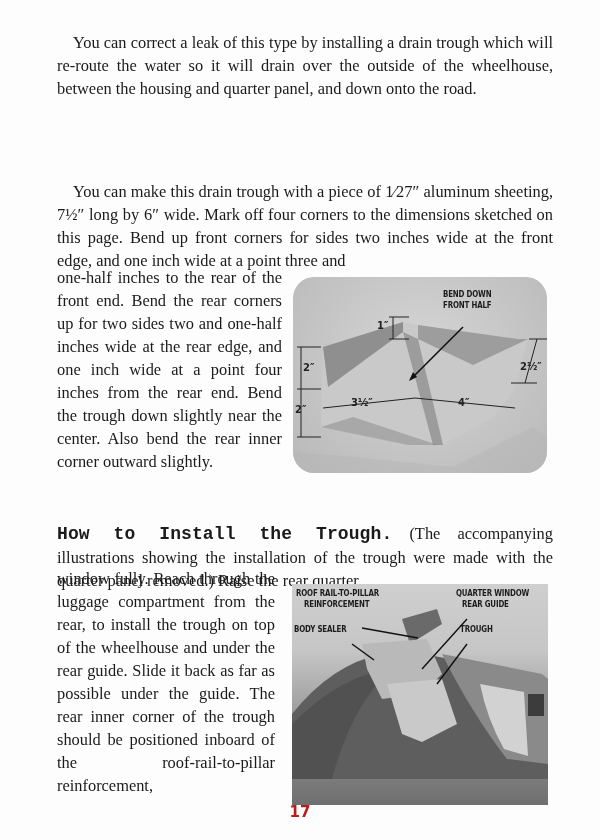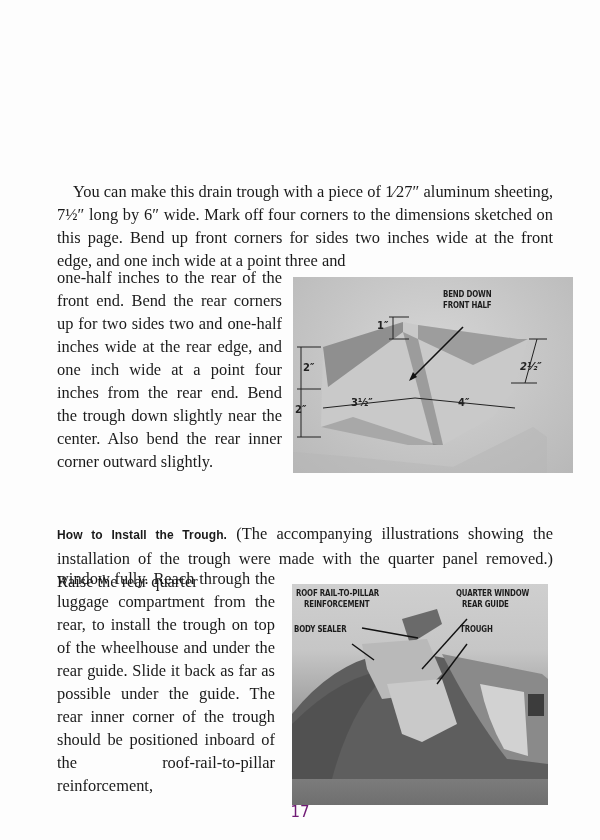--- a/index.html
+++ b/index.html
@@ -8,39 +8,42 @@
   .page { position: absolute; left: 0; top: 0; width: 600px; height: 840px; background: #fdfdfd; }
   p { margin: 0; font-size: 16.4px; line-height: 23px; text-align: justify; }
   .para { position: absolute; left: 57px; width: 496px; }
   .indent { text-indent: 16px; }
   #p1 { top: 31px; }
   #p2 { top: 180px; }
   #p2b { top: 266px; width: 225px; }
   #p2b p, #p3b p { text-align: justify; text-align-last: left; }
   #p3 { top: 522px; }
   #p3b { top: 567px; width: 218px; }
-  .head { font-family: Liberation Sans, sans-serif; font-weight: bold; font-size: 12px; letter-spacing: 0.1px; }
+  .head { font-family: Liberation Mono, monospace; font-weight: bold; font-size: 18px; letter-spacing: 0.1px; }
   .photo { position: absolute; overflow: hidden; }
-  #photo1 { left: 293px; top: 277px; width: 280px; height: 196px;
-    background: radial-gradient(ellipse at 50% 40%, #d6d6d6 0%, #c4c4c4 60%, #b8b8b8 100%); }
+  #photo1 { left: 293px; top: 277px; width: 254px; height: 196px;
+    background: radial-gradient(ellipse at 50% 40%, #d6d6d6 0%, #c4c4c4 60%, #b8b8b8 100%); border-radius: 21px; }
   #photo2 { left: 292px; top: 584px; width: 256px; height: 221px;
     background: linear-gradient(180deg, #cfcfcf 0%, #c6c6c6 30%, #9a9a9a 60%, #6f6f6f 100%); }
   .lbl { position: absolute; font-family: "DejaVu Sans", "Liberation Sans", sans-serif; font-weight: bold;
          font-size: 8.6px; letter-spacing: -0.2px; color: #1c1c1c; line-height: 11px; transform: scaleX(0.82); transform-origin: left top; white-space: nowrap; }
   .dim { position: absolute; font-family: "DejaVu Sans", "Liberation Sans", sans-serif; font-weight: bold;
          font-size: 10px; color: #222; line-height: 10px; }
   .pagenum { position: absolute; left: 0; width: 600px; top: 803px; text-align: center;
-             font-family: "DejaVu Sans", "Liberation Sans", sans-serif; font-weight: normal; font-size: 15px; color: #701a75; }
+             font-family: "DejaVu Sans", "Liberation Sans", sans-serif; font-weight: bold; font-size: 15px; color: #b91c1c; }
   svg { position: absolute; left: 0; top: 0; }
 </style>
 </head>
 <body>
 
 <div class="page">
 
+  <div class="para" id="p1">
+    <p class="indent">You can correct a leak of this type by installing a drain trough which will re-route the water so it will drain over the outside of the wheelhouse, between the housing and quarter panel, and down onto the road.</p>
+  </div>
 
   <div class="para" id="p2">
     <p class="indent"><span id="p2text">You can make this drain trough with a piece of 1⁄27″ aluminum sheeting, 7½″ long by 6″ wide. Mark off four corners to the dimensions sketched on this page. Bend up front corners for sides two inches wide at the front edge, and one inch wide at a point three and</span></p>
   </div>
 
   <div class="para" id="p2b">
     <p>one-half inches to the rear of the front end. Bend the rear corners up for two sides two and one-half inches wide at the rear edge, and one inch wide at a point four inches from the rear end. Bend the trough down slightly near the center. Also bend the rear inner corner outward slightly.</p>
   </div>
 
   <div class="photo" id="photo1">
@@ -69,21 +72,21 @@
       <line x1="236" y1="62" x2="254" y2="62" stroke="#222" stroke-width="1"></line>
       <line x1="218" y1="106" x2="244" y2="106" stroke="#222" stroke-width="1"></line>
     </svg>
     <div class="lbl" style="left:150px; top:12px;">BEND DOWN</div>
     <div class="lbl" style="left:150px; top:23px;">FRONT HALF</div>
     <div class="dim" style="left:84px; top:44px;">1″</div>
     <div class="dim" style="left:10px; top:86px;">2″</div>
     <div class="dim" style="left:2px; top:128px;">2″</div>
     <div class="dim" style="left:58px; top:121px;text-align:center;">3½″</div>
     <div class="dim" style="left:165px; top:121px;">4″</div>
-    <div class="dim" style="left:227px; top:85px;font-style:italic;">2½″</div>
+    <div class="dim" style="left:227px; top:85px;">2½″</div>
   </div>
 
   <div class="para" id="p3">
     <p><span class="head">How to Install the Trough.</span> <span>(The accompanying illustrations showing the installation of the trough were made with the quarter panel removed.) Raise the rear quarter</span></p>
   </div>
 
   <div class="para" id="p3b">
     <p>window fully. Reach through the luggage compartment from the rear, to install the trough on top of the wheelhouse and under the rear guide. Slide it back as far as possible under the guide. The rear inner corner of the trough should be positioned inboard of the roof-rail-to-pillar reinforcement,</p>
   </div>
 

